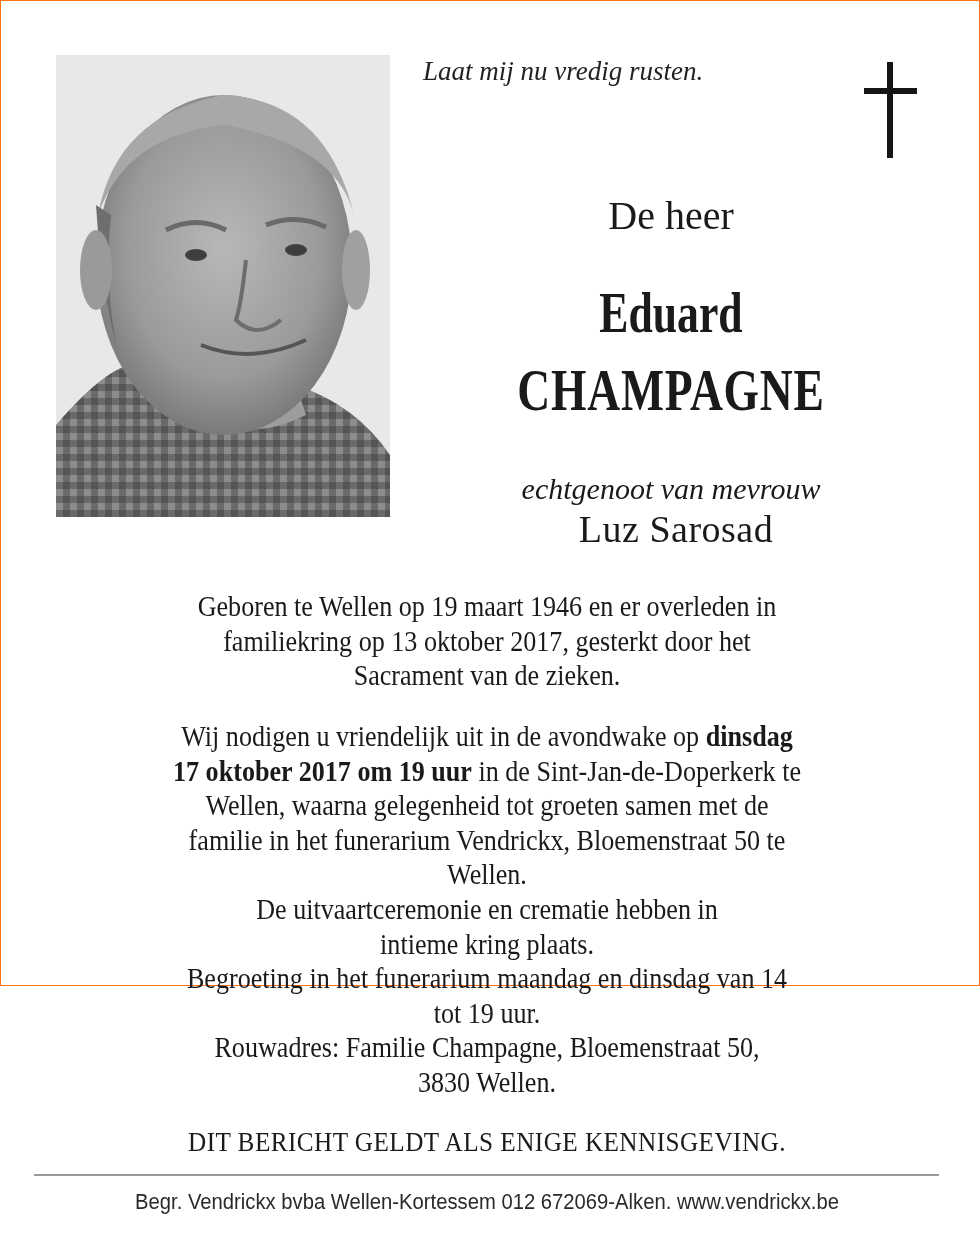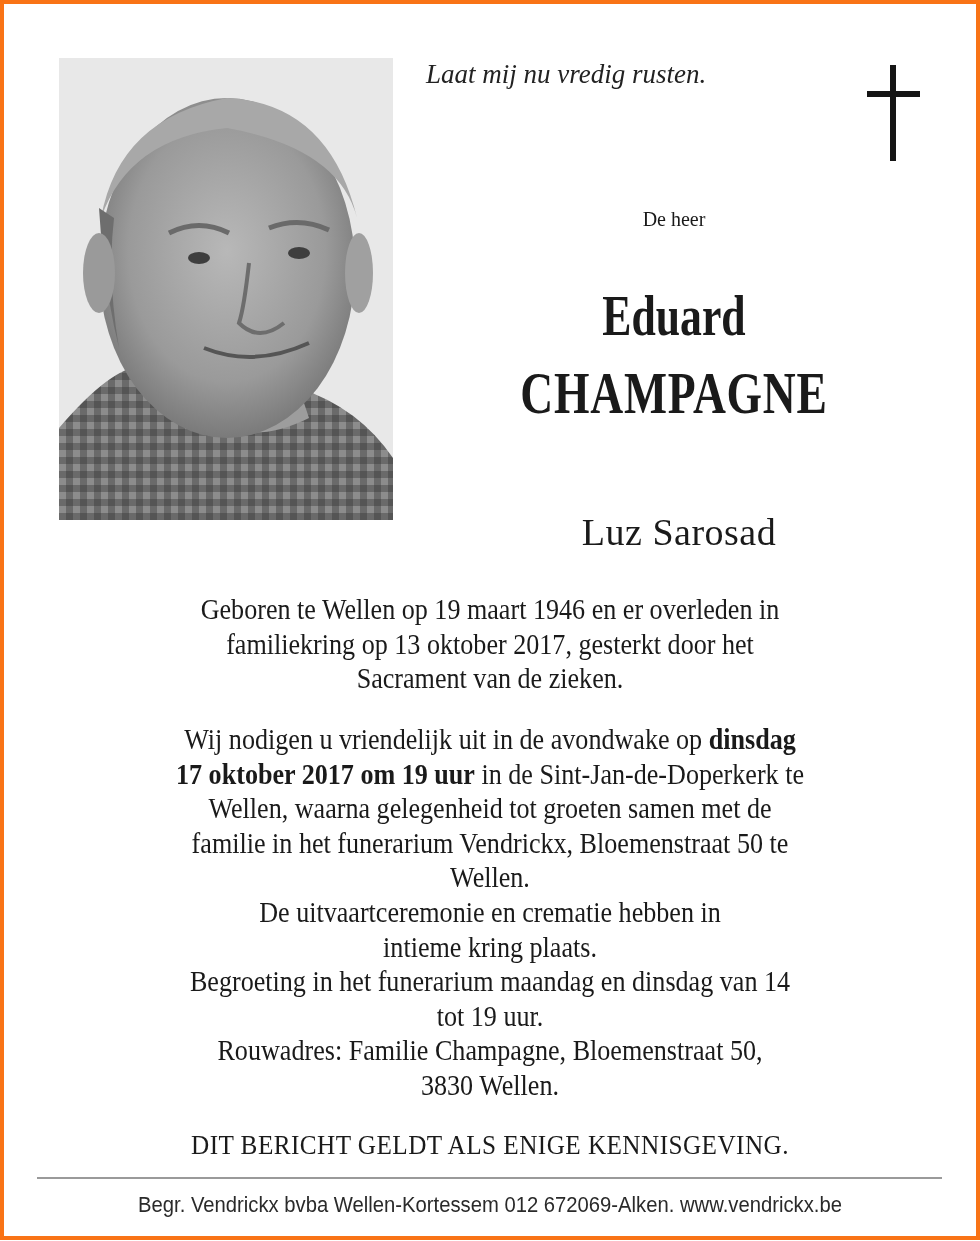--- a/index.html
+++ b/index.html
@@ -1,36 +1,36 @@
 <!DOCTYPE html>
 <html><head>
 <meta charset="utf-8">
 <style>
   html, body { margin: 0; padding: 0; background: #ffffff; }
   body { width: 980px; height: 1241px; position: relative; overflow: hidden; }
   .page {
-    position: absolute; left: 0; top: 0; width: 980px; height: 1240px;
-    box-sizing: border-box; border: 4px solid #f97316; background: #fff;
+    position: absolute; left: 0; top: 0; width: 980px; height: 986px;
+    box-sizing: border-box; border: 1px solid #f97316; background: #fff;
     color: #1a1a1a; font-family: "Liberation Serif", "DejaVu Serif", serif;
   }
   .photo {
     position: absolute; left: 55px; top: 54px; width: 334px; height: 462px;
     background: #e6e6e6; overflow: hidden;
   }
   .photo svg { display: block; width: 100%; height: 100%; }
   .verse {
     position: absolute; left: 422px; top: 52px; width: 430px;
     font-style: italic; font-size: 27px; line-height: 36px; color: #222;
   }
   .verse div { white-space: nowrap; }
   .cross { position: absolute; left: 862px; top: 57px; width: 56px; height: 100px; }
   .cross .v { position: absolute; left: 24px; top: 4px; width: 6px; height: 96px; background: #151515; }
   .cross .h { position: absolute; left: 1px; top: 30px; width: 53px; height: 6px; background: #151515; }
   .center { position: absolute; text-align: center; }
-  .title { left: 500px; width: 340px; top: 195px; font-size: 20px; line-height: 40px; font-family: Liberation Serif, serif; }
+  .title { left: 500px; width: 340px; top: 195px; font-size: 40px; line-height: 40px; font-family: Liberation Serif, serif; }
   .firstname { left: 460px; width: 420px; top: 280px; font-size: 56px; line-height: 64px; font-weight: bold; transform: scaleX(0.78); }
   .lastname { left: 410px; width: 520px; top: 355px; font-size: 60px; line-height: 68px; font-weight: bold; transform: scaleX(0.76); letter-spacing: 1px; }
   .spouse-label { left: 440px; width: 460px; top: 470px; font-size: 30px; line-height: 36px; font-style: italic; }
   .spouse-name { left: 470px; width: 410px; top: 509px; font-size: 38px; line-height: 38px; letter-spacing: 0.5px; }
   .body-text { left: 30px; width: 912px; font-size: 29px; line-height: 34.6px; transform: scaleX(0.9); transform-origin: center top; }
   .p1 { top: 588px; }
   .p2 { top: 718px; }
   .p2 b { font-weight: bold; }
   .notice { left: 30px; width: 912px; top: 1124px; font-size: 28px; line-height: 34px; transform: scaleX(0.9); transform-origin: center top; letter-spacing: 0.5px; }
   .divider { position: absolute; left: 33px; top: 1173px; width: 905px; height: 2px; background: #9a9a9a; }
@@ -80,20 +80,21 @@
   </div>
 
   <div class="cross">
     <div class="v"></div>
     <div class="h"></div>
   </div>
 
   <div class="center title">De heer</div>
   <div class="center firstname">Eduard</div>
   <div class="center lastname">CHAMPAGNE</div>
+  <div class="center spouse-label">echtgenoot van mevrouw</div>
   <div class="center spouse-name">Luz Sarosad</div>
 
   <div class="center body-text p1">
     <div>Geboren te Wellen op 19 maart 1946 en er overleden in</div>
     <div>familiekring op 13 oktober 2017, gesterkt door het</div>
     <div>Sacrament van de zieken.</div>
   </div>
 
   <div class="center body-text p2">
     <div><span>Wij nodigen u vriendelijk uit in de avondwake op </span><b>dinsdag</b></div>

